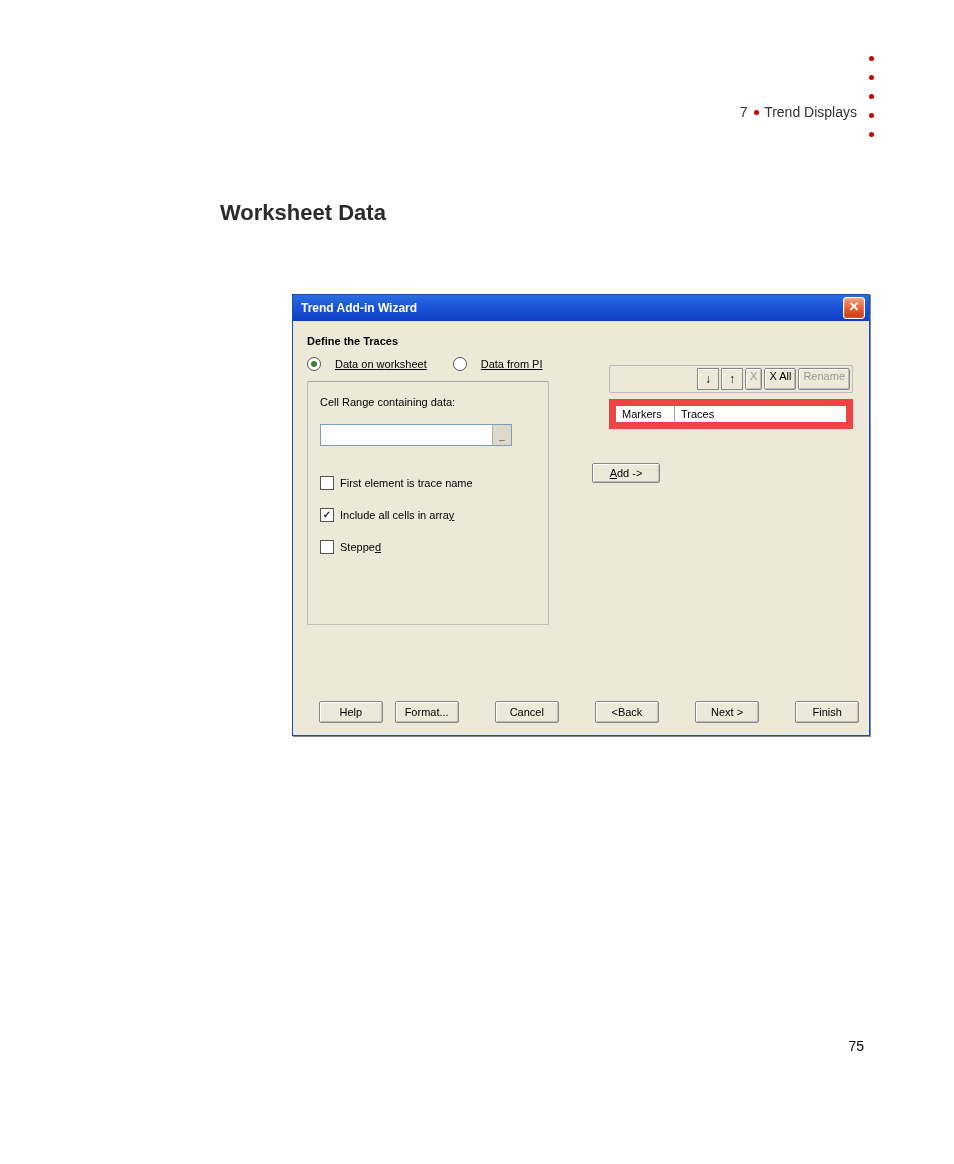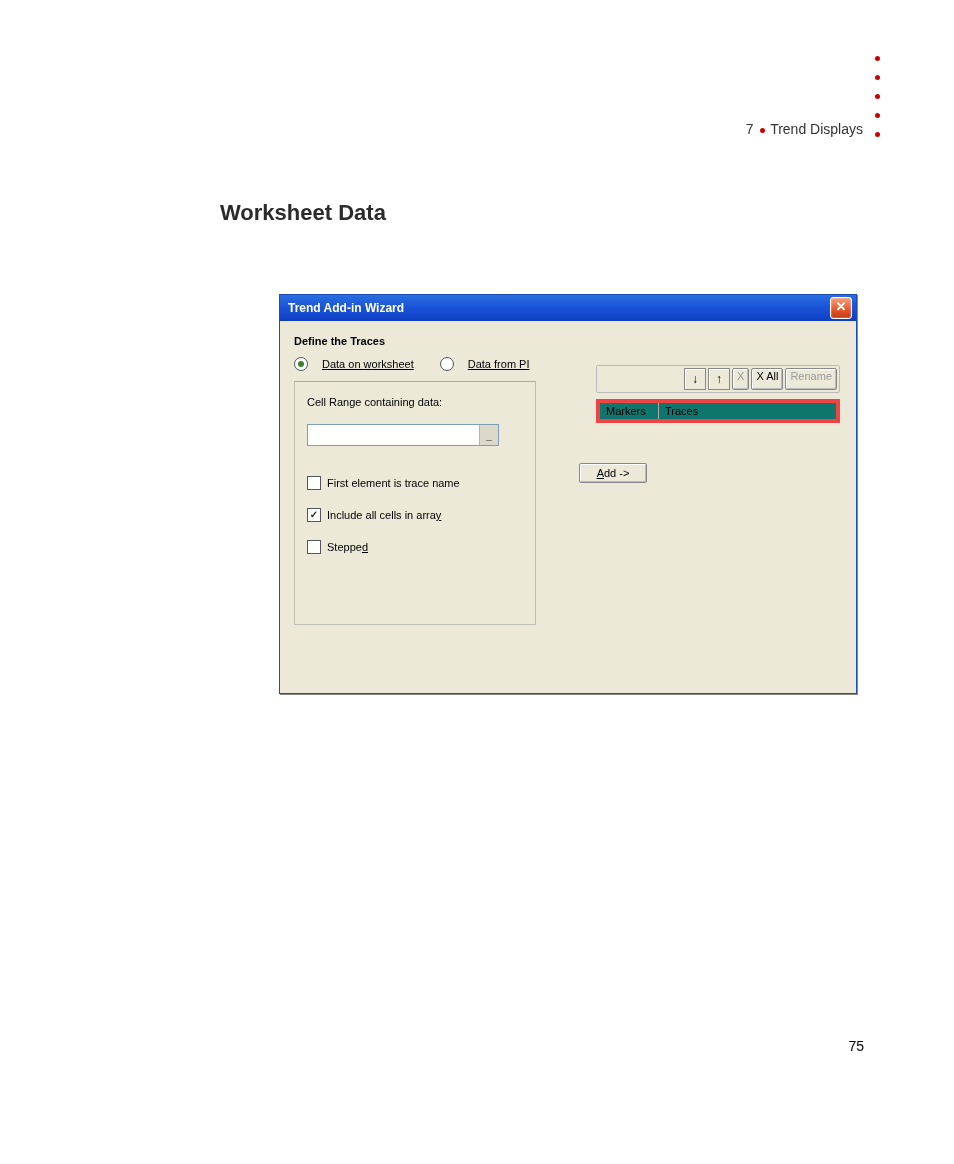--- a/index.html
+++ b/index.html
@@ -7,23 +7,23 @@
     width: 954px;
     height: 1164px;
     background: #ffffff;
     font-family: Verdana, Tahoma, sans-serif;
     position: relative;
     color: #000;
   }
   .header-area {
     position: absolute;
     top: 56px;
-    right: 74px;
+    right: 80px;
     display: flex;
-    align-items: flex-end;
+    align-items: center;
   }
   .chapter-label {
     font-size: 14px;
     color: #333;
     margin-top: 30px;
   }
   .red-dot-inline {
     display: inline-block;
     width: 5px; height: 5px;
     background: #c00;
@@ -55,21 +55,21 @@
     position: absolute;
     bottom: 110px;
     right: 90px;
     font-size: 14px;
   }
 
   
   .dialog {
     position: absolute;
     top: 294px;
-    left: 279px;
+    left: 292px;
     width: 576px;
     border: 1px solid #1b4db3;
     background: #ece9d8;
     box-shadow: 1px 1px 0 #888;
     font-family: Tahoma, sans-serif;
     font-size: 11px;
   }
   .titlebar {
     height: 26px;
     background: linear-gradient(to bottom, #2a6fe0 0%, #1a54d8 45%, #0f3fc2 100%);
@@ -200,22 +200,22 @@
   .arrow-btn {
     width: 20px; height:20px;
     background:#ece9d8;
     border:1px solid #888;
     display:flex;align-items:center;justify-content:center;
     font-size:12px; font-weight:bold;
     box-shadow: inset 1px 1px 0 #fff;
   }
   .col-headers {
     display:flex;
-    border:4px solid #ef4444;
-    background:#0f766e;
+    border:7px solid #ef4444;
+    background:#ffffff;
   }
   .col-headers .h {
     border-right:1px solid #aaa;
     padding:2px 6px;
     font-size:11px;
   }
   .listarea {
     border:1px solid #7f9db9;
     border-top:none;
     background:#fff;
@@ -347,15 +347,27 @@
         <div class="btn small">X All</div>
         <div class="btn small disabled">Rename</div>
       </div>
       <div class="col-headers">
         <div class="h" style="width:46px">Markers</div>
         <div class="h" style="flex:1;border-right:none">Traces</div>
       </div>
     </div>
 
   </div>
+  <div class="bottom-row">
+    <div class="btn">Help</div>
+    <div class="btn">Format...</div>
+    <div style="width:14px"></div>
+    <div class="btn">Cancel</div>
+    <div style="width:14px"></div>
+    <div class="btn">&lt;Back</div>
+    <div style="width:14px"></div>
+    <div class="btn">Next &gt;</div>
+    <div style="width:14px"></div>
+    <div class="btn">Finish</div>
+  </div>
 </div>
 
 <div class="page-number">75</div>
 
 </body></html>

